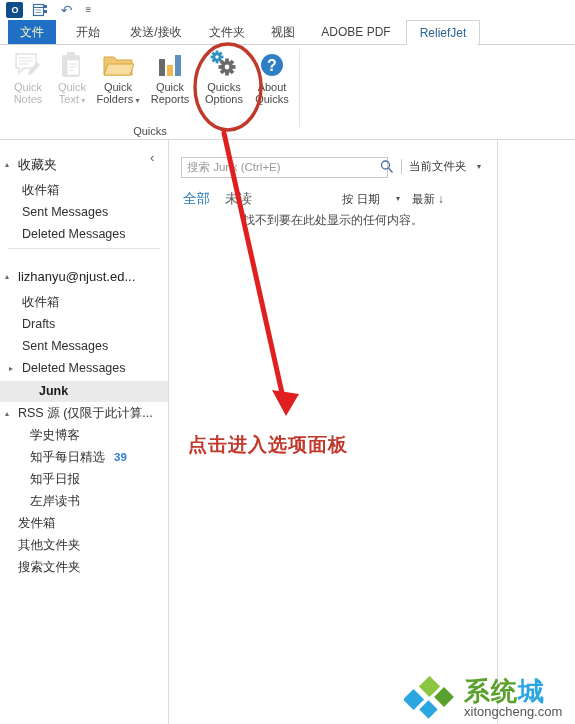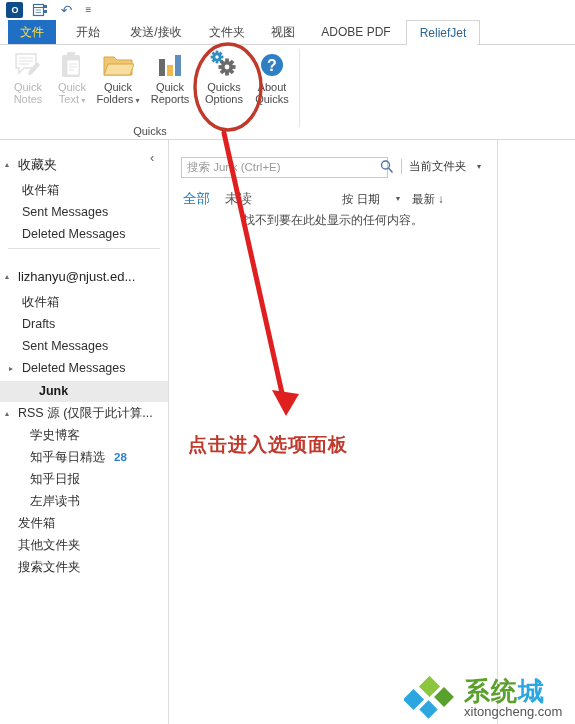--- a/index.html
+++ b/index.html
@@ -15,21 +15,21 @@
   #outlook-logo{left:6px;top:2px;width:17px;height:16px;background:#0f4c8a;border-radius:2px;
      display:flex;align-items:center;justify-content:center;color:#fff;font-size:9px;font-weight:bold;letter-spacing:-1px;}
   #sendrecv-ico{left:32px;}
   #undo-ico{left:58px;color:#4a6fa5;font-size:14px;line-height:16px;text-align:center;}
   #qat-more{left:80px;color:#555;font-size:10px;line-height:16px;text-align:center;}
 
   
   #tabstrip{position:absolute;left:0;top:20px;width:575px;height:25px;background:#fff;}
   #tabstrip .tab{position:absolute;top:0;height:25px;line-height:25px;font-size:12px;color:#444;
      text-align:center;white-space:nowrap;}
-  #tabstrip .tab.file{background:#1f6fc4;color:#fde047;}
+  #tabstrip .tab.file{background:#1f6fc4;color:#fef9c3;}
   #tabstrip .tab.active{background:#fff;color:#2a6496;
      border-left:1px solid #d4d4d4;border-right:1px solid #d4d4d4;border-top:1px solid #d4d4d4;}
   #tabstrip-underline{position:absolute;left:0;top:44px;width:575px;height:1px;background:#d4d4d4;}
   #tabstrip-underline-gapfill{position:absolute;top:44px;height:1px;background:#fff;}
 
   
   #ribbon{position:absolute;left:0;top:45px;width:575px;height:94px;background:#fff;
      border-bottom:1px solid #d8d8d8;}
   .rgroup{position:absolute;top:0;height:94px;}
   .rgroup .glabel{position:absolute;bottom:2px;left:0;width:100%;text-align:center;
@@ -255,21 +255,21 @@
       </div>
       <div class="folder" style="top: 263px;">
         <span class="tw" style="left: 5px;">▴</span>
         <span class="nm" style="left: 18px;">RSS 源 (仅限于此计算...</span>
       </div>
       <div class="folder" style="top: 285px;">
         <span class="nm" style="left: 30px;">学史博客</span>
       </div>
       <div class="folder" style="top: 307px;">
         <span class="nm" style="left: 30px;">知乎每日精选</span>
-        <span class="cnt" style="left: 114px;">28</span>
+        <span class="cnt" style="left: 114px;">39</span>
       </div>
       <div class="folder" style="top: 329px;">
         <span class="nm" style="left: 30px;">知乎日报</span>
       </div>
       <div class="folder" style="top: 351px;">
         <span class="nm" style="left: 30px;">左岸读书</span>
       </div>
       <div class="folder" style="top: 373px;">
         <span class="nm" style="left: 18px;">发件箱</span>
       </div>

